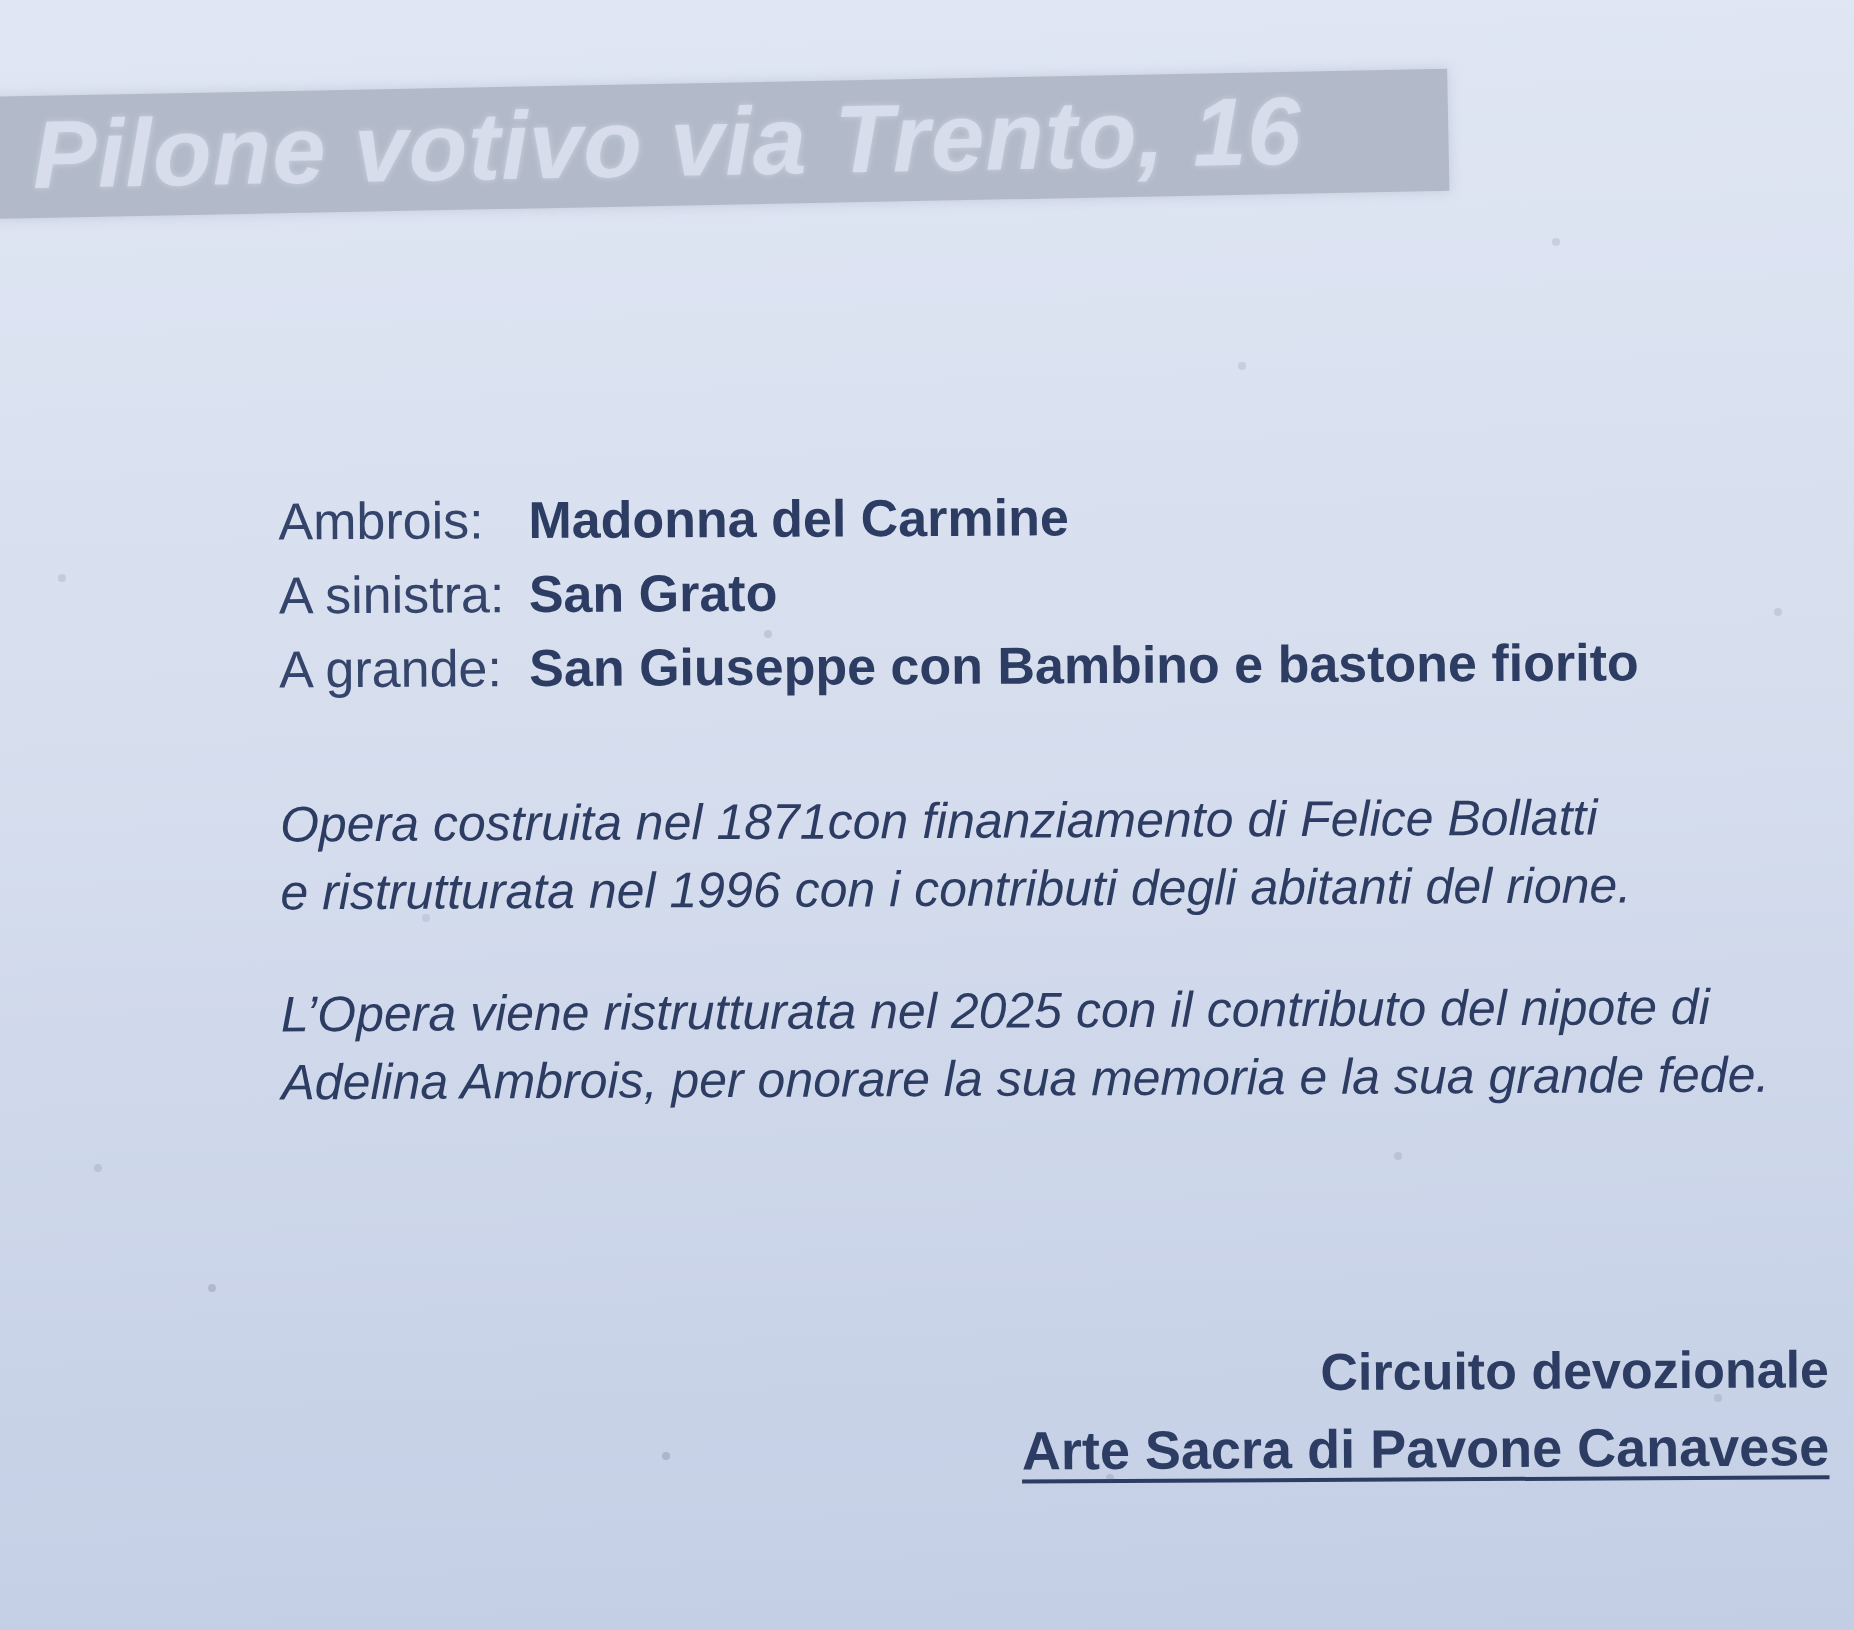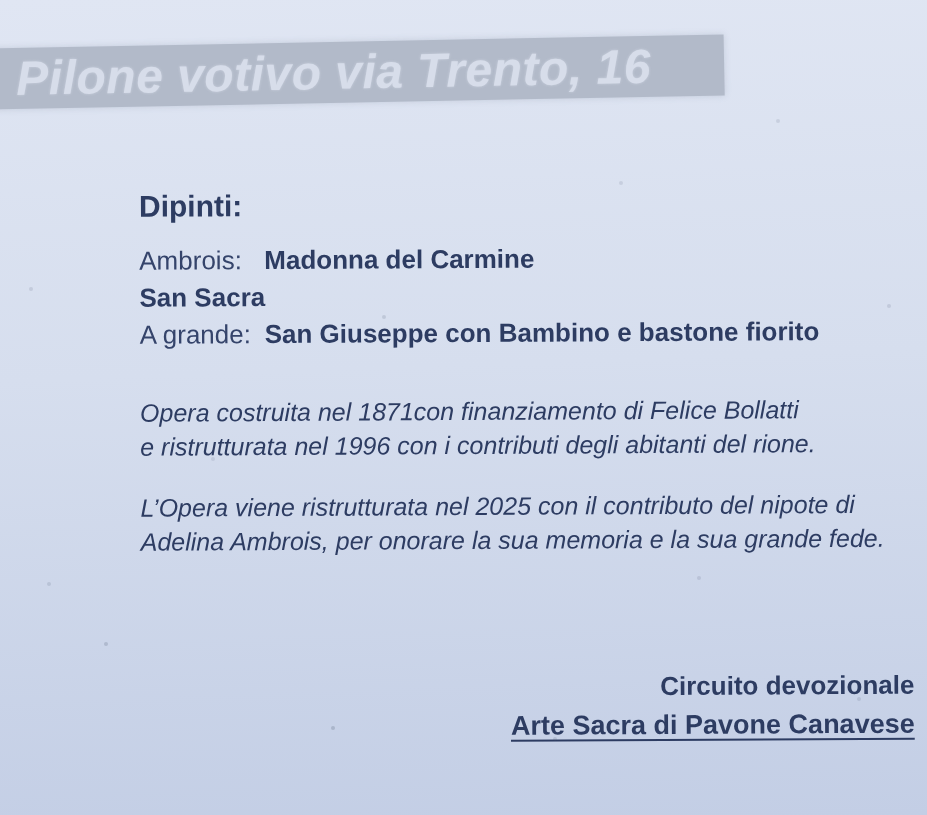--- a/index.html
+++ b/index.html
@@ -147,29 +147,29 @@
 </head>
 <body>
 
 <div class="photo">
   <div class="sheet-tilt">
 
     <div class="band">
       <span class="band-text">Pilone votivo via Trento, 16</span>
     </div>
 
-    <div class="heading">Dipinti:</div>
 
     <div class="rows">
       <div class="row">
         <span class="label">Ambrois:</span>
         <span class="value">Madonna del Carmine</span>
       </div>
       <div class="row">
-        <span class="value">San Sacra</span>
+        <span class="label">A sinistra:</span>
+        <span class="value">San Grato</span>
       </div>
       <div class="row">
         <span class="label">A grande:</span>
         <span class="value">San Giuseppe con Bambino e bastone fiorito</span>
       </div>
     </div>
 
     <div class="para para-1">
       <span>Opera costruita nel 1871con finanziamento di Felice Bollatti</span>
       <span>e ristrutturata nel 1996 con i contributi degli abitanti del rione.</span>

